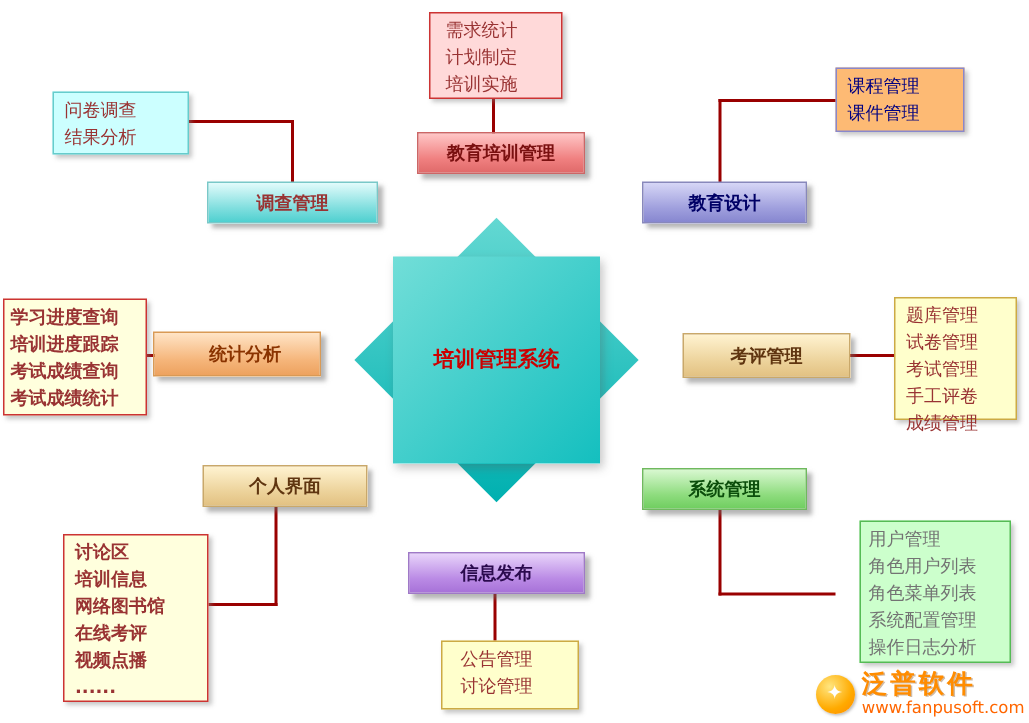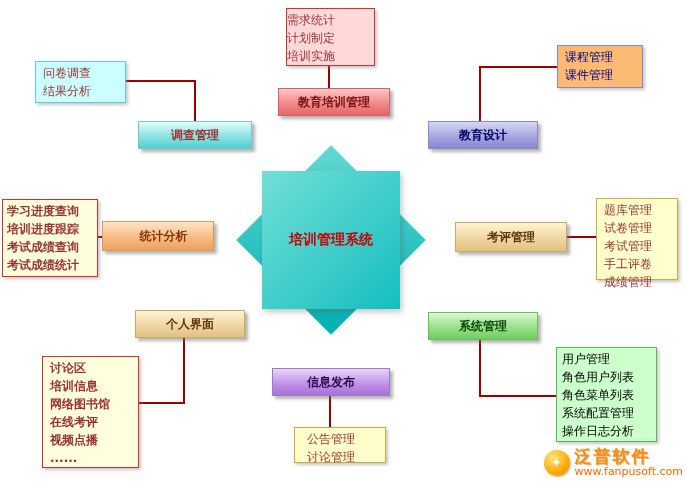--- a/index.html
+++ b/index.html
@@ -12,21 +12,21 @@
 
   .detail { position:absolute; font-size:12px; border:1px solid; padding:2px 7px;
             box-shadow:2px 2px 3px rgba(130,130,130,.45); }
   .detail div { line-height:18px; white-space:nowrap; }
 
   .c-cyan      { background:#ccffff; border-color:#66cccc; color:#993333; }
   .c-pink      { background:#ffd9d9; border-color:#cc3333; color:#993333; }
   .c-lav       { background:#fdba74; border-color:#8888cc; color:#000080; }
   .c-cream-red { background:#ffffdd; border-color:#cc3333; color:#993333;font-weight:bold; }
   .c-cream-gold{ background:#ffffcc; border-color:#ccaa44; color:#993333; }
-  .c-green     { background:#ccffcc; border-color:#55bb55; color:#000000; }
+  .c-green     { background:#ccffcc; border-color:#55bb55; color:#737373;margin-left:17px; }
 
   .module { position:absolute; display:flex; align-items:center; justify-content:center;
             font-size:12px; font-weight:bold; border:1px solid;
             box-shadow:3px 3px 3px rgba(110,110,110,.5); white-space:nowrap; }
   .m-cyan   { background:linear-gradient(#e2fbfb,#7fdede 65%,#4fd0d0); border-color:#79c8c8; color:#993333; }
   .m-red    { background:linear-gradient(#ffc6c6,#f08080 65%,#e06a6a); border-color:#cc6666; color:#7a1010; }
   .m-purple { background:linear-gradient(#d6d6f6,#9f9fdd 65%,#8787d0); border-color:#8888bb; color:#000066; }
   .m-orange { background:linear-gradient(#ffe4c6,#f5b57a 65%,#eda25f); border-color:#d99a55; color:#8a3300;padding-left:11px; }
   .m-tan    { background:linear-gradient(#fff3d1,#ecd29a 65%,#e2c182); border-color:#c9a86a; color:#5f3510; }
   .m-violet { background:linear-gradient(#e8d4fa,#ba8ae5 65%,#a772d8); border-color:#9f79c7; color:#2a0a4d; }
@@ -72,21 +72,21 @@
   <div class="diamond"></div>
   <div class="csquare"></div>
   <div class="center-label">培训管理系统</div>
 
   <div class="detail c-cyan" style="left:35px;top:61px;width:91px;height:42px;">
     <div>问卷调查</div>
     <div>结果分析</div>
   </div>
   <div class="module m-cyan" style="left:138px;top:121px;width:114px;height:28px;">调查管理</div>
 
-  <div class="detail c-pink" style="left:286px;top:8px;width:89px;height:58px;padding-left:0;">
+  <div class="detail c-pink" style="left:286px;top:8px;width:89px;height:58px;padding-left:10px;">
     <div>需求统计</div>
     <div>计划制定</div>
     <div>培训实施</div>
   </div>
   <div class="module m-red" style="left:278px;top:88px;width:112px;height:28px;">教育培训管理</div>
 
   <div class="detail c-lav" style="left:557px;top:45px;width:86px;height:43px;">
     <div>课程管理</div>
     <div>课件管理</div>
   </div>
@@ -113,21 +113,21 @@
   <div class="detail c-cream-red" style="left:42px;top:356px;width:97px;height:112px;">
     <div>讨论区</div>
     <div>培训信息</div>
     <div>网络图书馆</div>
     <div>在线考评</div>
     <div>视频点播</div>
     <div>......</div>
   </div>
 
   <div class="module m-violet" style="left:272px;top:368px;width:118px;height:28px;">信息发布</div>
-  <div class="detail c-cream-gold" style="left:294px;top:427px;width:92px;height:36px;padding-left:12px;">
+  <div class="detail c-cream-gold" style="left:294px;top:427px;width:92px;height:46px;padding-left:12px;">
     <div>公告管理</div>
     <div>讨论管理</div>
   </div>
 
   <div class="module m-green" style="left:428px;top:312px;width:110px;height:28px;">系统管理</div>
   <div class="detail c-green" style="left:556px;top:347px;width:101px;height:95px;padding:2px 5px;">
     <div>用户管理</div>
     <div>角色用户列表</div>
     <div>角色菜单列表</div>
     <div>系统配置管理</div>

